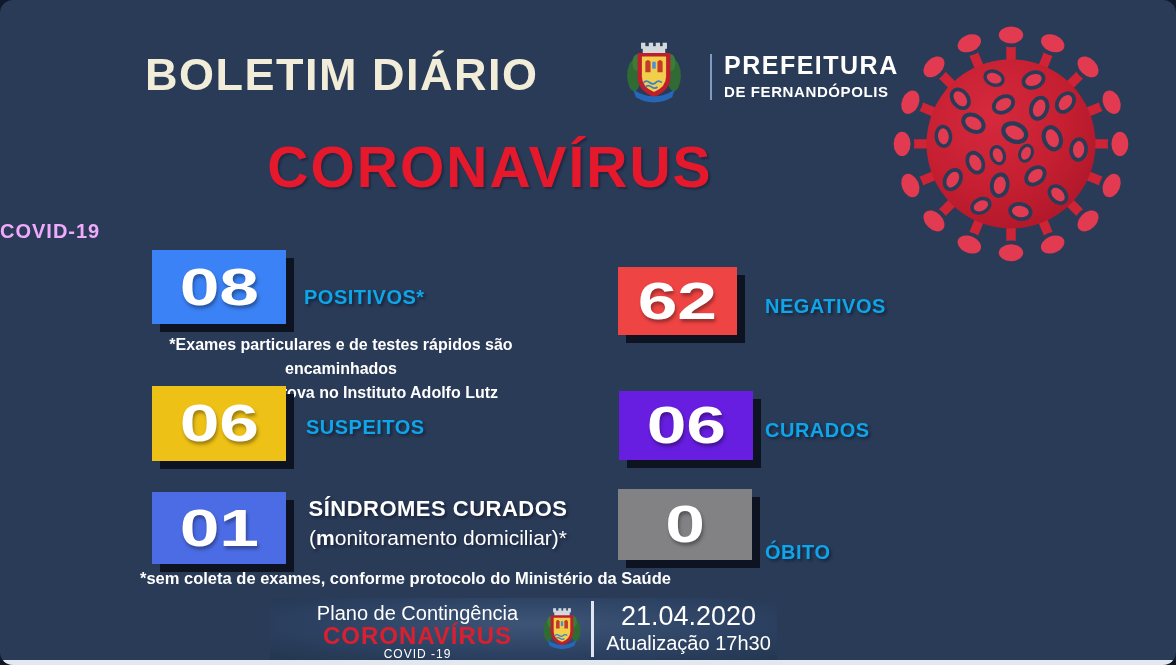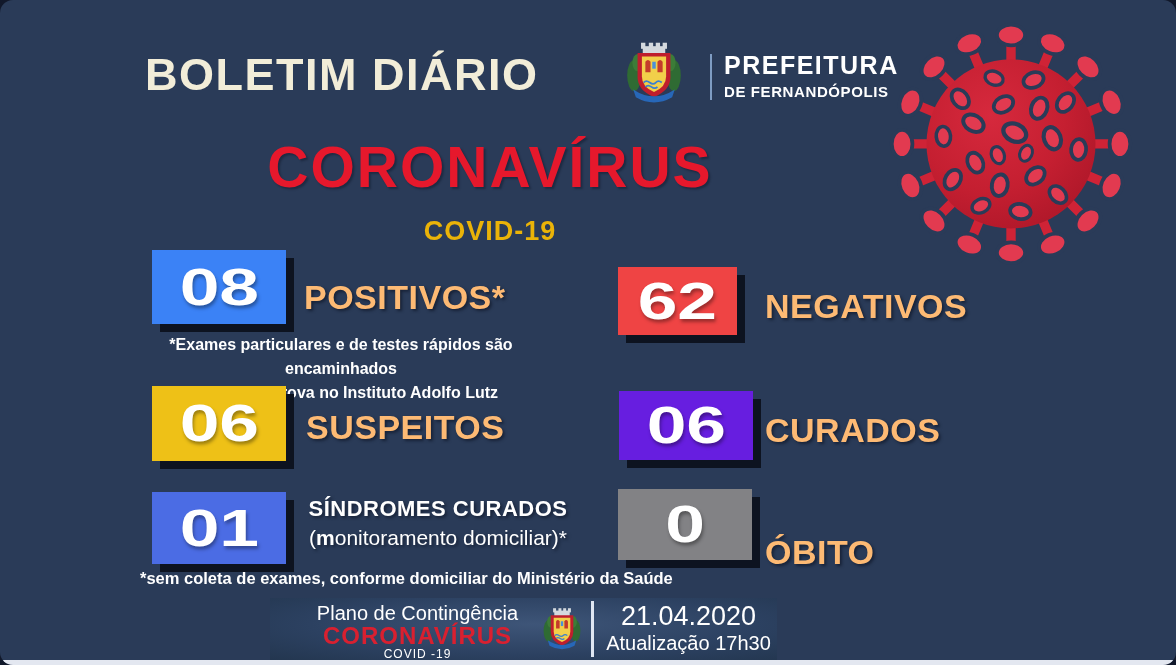--- a/index.html
+++ b/index.html
@@ -26,43 +26,43 @@
   
   .virus{left:888px;top:16px;width:246px;height:252px;}
 
   
   .main-title{
     left:0;top:138px;width:980px;text-align:center;
     font-size:57px;font-weight:bold;color:#e6182c;letter-spacing:2px;line-height:58px;
     text-shadow:2px 2px 2px rgba(10,15,30,0.35);white-space:nowrap;
   }
   .main-sub{
-    left:0;top:216px;width:980px;text-align:center;
-    font-size:27px;font-weight:bold;color:#eab308;letter-spacing:1px;line-height:30px;
+    left:0;top:216px;width:980px;text-align:left;
+    font-size:20px;font-weight:bold;color:#f0abfc;letter-spacing:1px;line-height:30px;
   }
 
   
   .statbox{
     display:flex;align-items:center;justify-content:center;
     box-shadow:8px 8px 0 #0d1320;
   }
   .num{
     font-size:51px;font-weight:bold;color:#fff;line-height:1;
     transform:scaleX(1.4);
     text-shadow:1px 3px 3px rgba(0,0,0,0.35);
   }
   .box-pos{left:152px;top:250px;width:134px;height:74px;background:#3b82f6;}
   .box-neg{left:618px;top:267px;width:119px;height:68px;background:#ef4444;}
   .box-sus{left:152px;top:386px;width:134px;height:75px;background:#eec117;}
   .box-cur{left:619px;top:391px;width:134px;height:69px;background:#671ee0;}
   .box-sin{left:152px;top:492px;width:134px;height:72px;background:#4b6ce4;}
   .box-obi{left:618px;top:489px;width:134px;height:71px;background:#828285;}
 
   .statlabel{
-    font-size:34px;font-weight:bold;color:#fdba74;line-height:30px;letter-spacing:0.5px;
+    font-size:20px;font-weight:bold;color:#0ea5e9;line-height:30px;letter-spacing:0.5px;
     text-shadow:2px 2px 3px rgba(10,15,30,0.55);white-space:nowrap;
   }
   .lab-pos{left:304px;top:282px;}
   .lab-neg{left:765px;top:291px;}
   .lab-sus{left:306px;top:412px;}
   .lab-cur{left:765px;top:415px;}
   .lab-obi{left:765px;top:537px;}
 
   .sin-block{left:292px;top:497px;width:292px;text-align:center;color:#fff;
     text-shadow:2px 2px 3px rgba(10,15,30,0.55);}
@@ -219,21 +219,21 @@
   </div>
   <div class="abs statlabel lab-cur">CURADOS</div>
 
   <div class="abs statbox box-sin">
     <span class="num">01</span>
   </div>
   <div class="abs sin-block">
     <div class="sin-line1">SÍNDROMES CURADOS</div>
     <div class="sin-line2"><span>(</span><b>m</b><span>onitoramento domiciliar)*</span></div>
   </div>
-  <div class="abs note3">*sem coleta de exames, conforme domiciliar do Ministério da Saúde</div>
+  <div class="abs note3">*sem coleta de exames, conforme protocolo do Ministério da Saúde</div>
 
   <div class="abs statbox box-obi">
     <span class="num">0</span>
   </div>
   <div class="abs statlabel lab-obi">ÓBITO</div>
 
   <div class="abs footer-bar">
     <div class="f-left">
       <div class="f-line1">Plano de Contingência</div>
       <div class="f-line2">CORONAVÍRUS</div>

